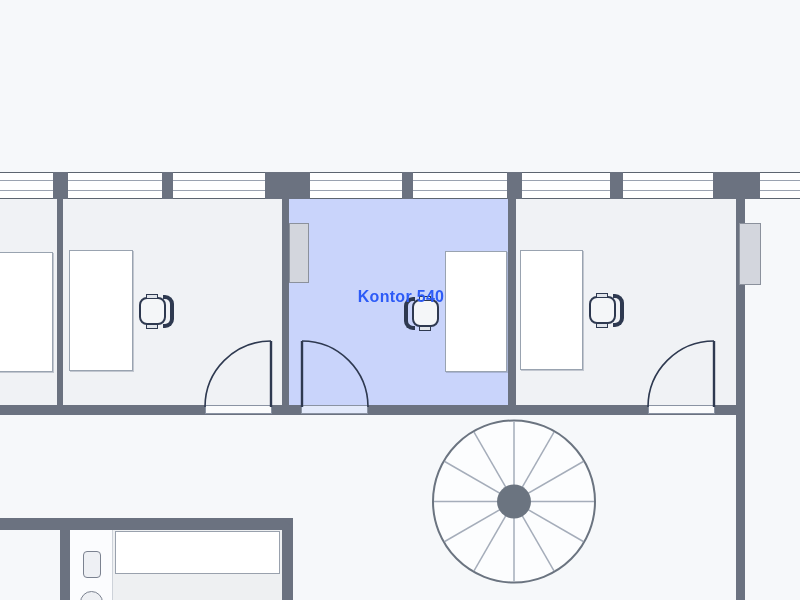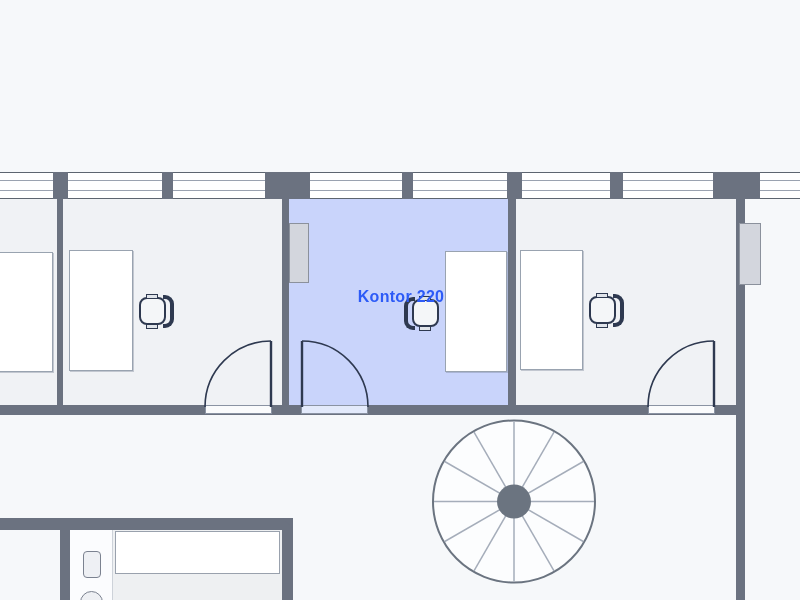--- a/index.html
+++ b/index.html
@@ -164,13 +164,13 @@
       <line x1="554" y1="432.2" x2="474" y2="570.8"></line>
       <line x1="583.3" y1="461.5" x2="444.7" y2="541.5"></line>
       <line x1="434" y1="501.5" x2="594" y2="501.5"></line>
       <line x1="474" y1="432.2" x2="554" y2="570.8"></line>
       <line x1="444.7" y1="461.5" x2="583.3" y2="541.5"></line>
     </g>
     <circle cx="514" cy="501.5" r="17" fill="#6b7480"></circle>
   </g>
 </svg>
 
-<div class="room-label">Kontor 220</div>
+<div class="room-label">Kontor 540</div>
 
 </body></html>

